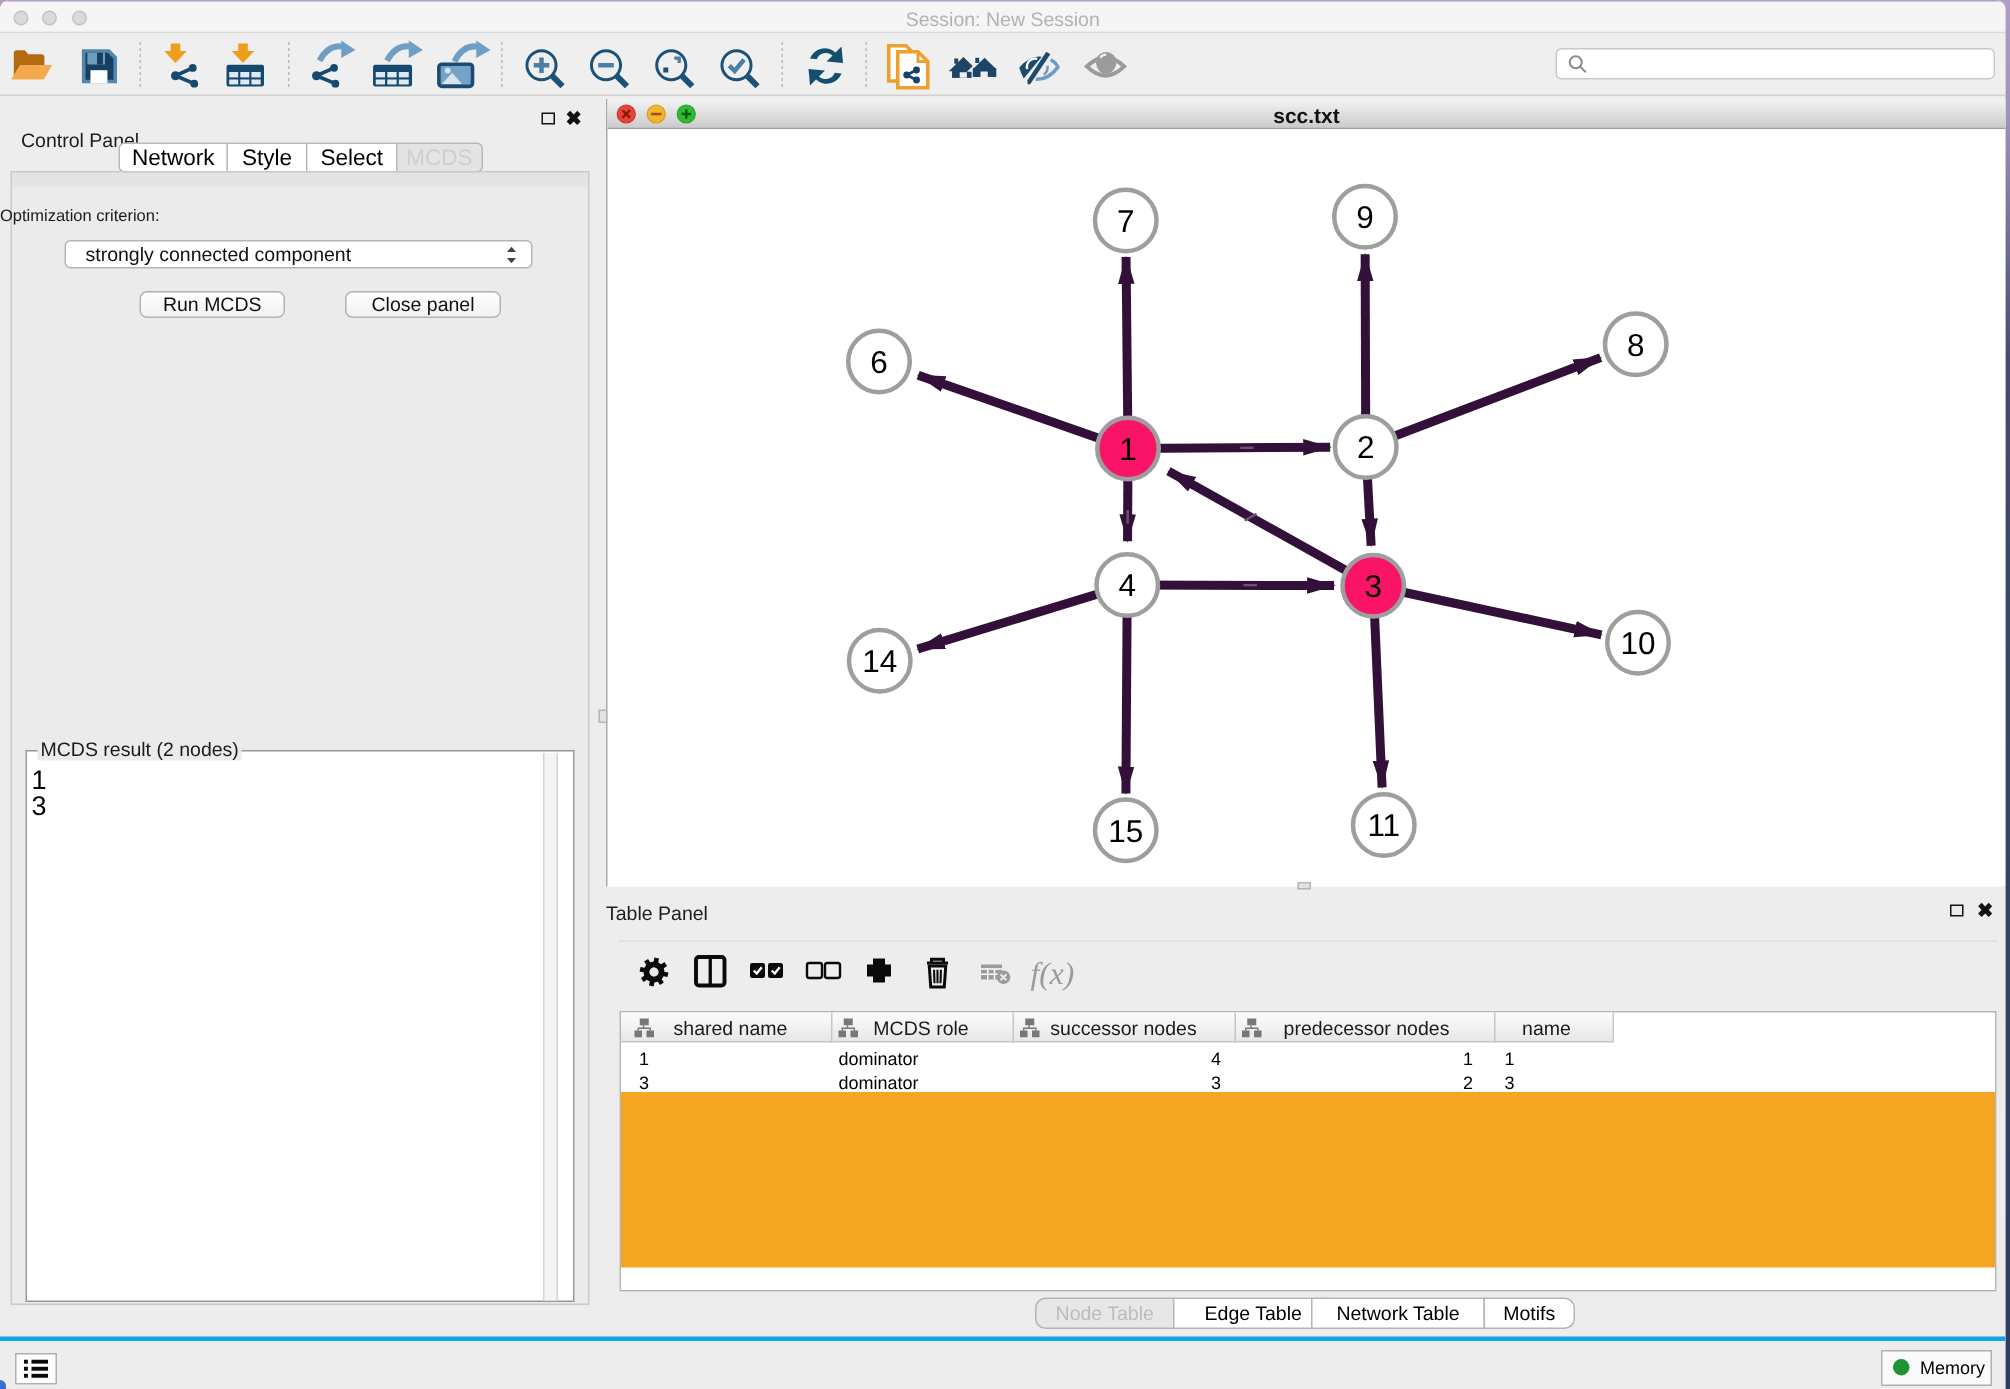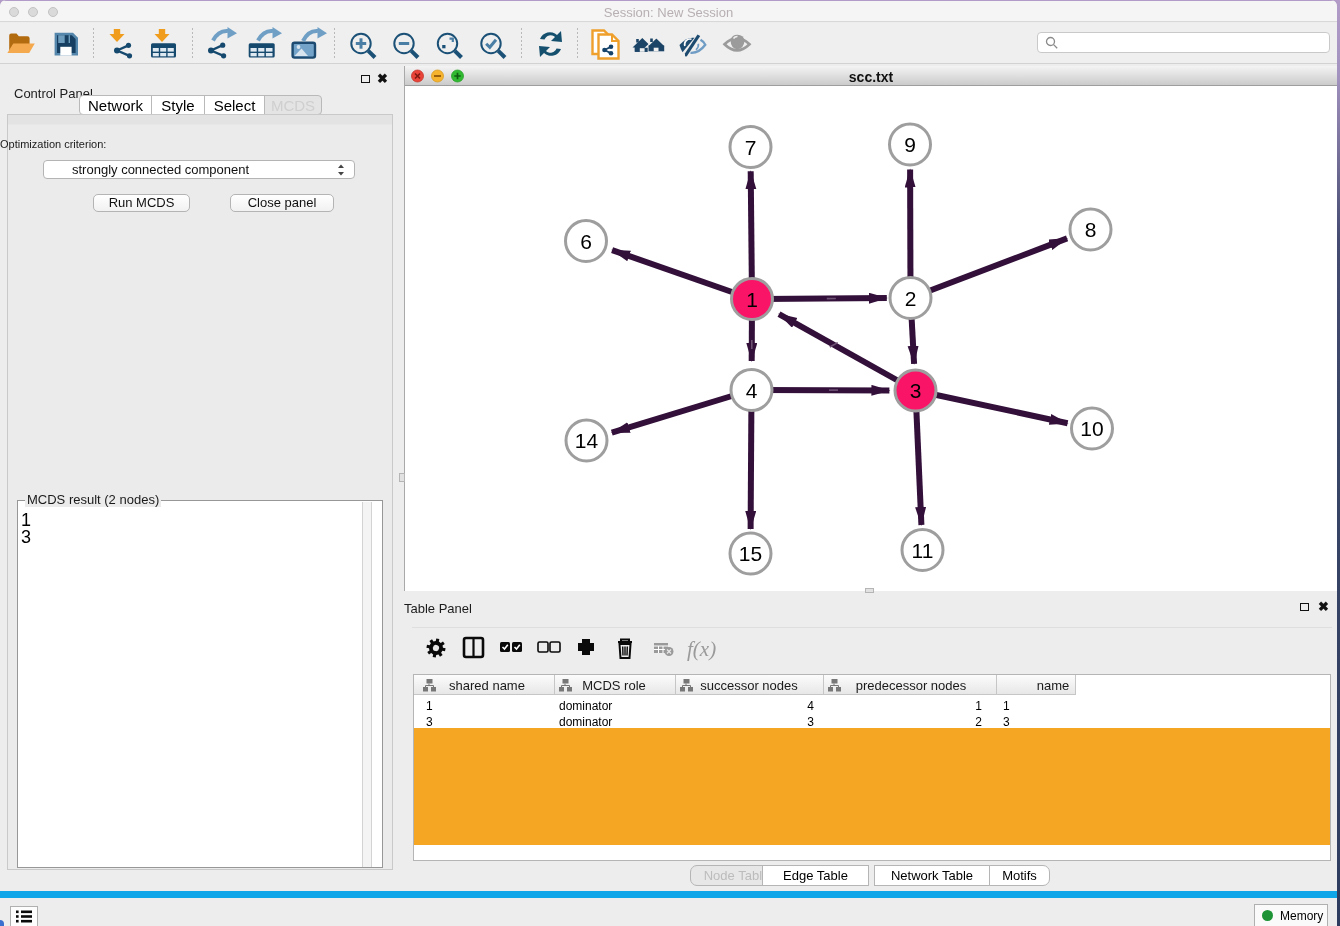--- a/index.html
+++ b/index.html
@@ -25,21 +25,21 @@
 #cpanel { position:absolute; left:0; top:66px; width:401px; height:825px; background:#ededed; }
 .phead { font-size:13px; color:#1c1c1c; position:absolute; }
 .sqico { position:absolute; width:9px; height:8px; border:1.8px solid #111; background:transparent; }
 .xico { position:absolute; font-size:13px; font-weight:bold; color:#111; }
 .tab { position:absolute; top:29px; height:20px; background:#fff; border:1px solid #b9b9b9;
   font-size:15px; color:#000; text-align:center; line-height:19px; }
 #cbox { position:absolute; left:7px; top:48px; width:386px; height:756px;
   border:1px solid #c9c9c9; background:linear-gradient(180deg,#e3e3e3 0,#e3e3e3 9px,#ebebeb 10px); }
 #optlabel { position:absolute; left:0; top:72px; width:401px; text-align:left; font-size:11px; color:#1a1a1a;}
 #combo { position:absolute; left:43px; top:94px; width:312px; height:19px; background:#fff;
-  border:1px solid #b4b4b4; border-radius:4px; font-size:13px; color:#111; line-height:18px; padding-left:28px;}
+  border:1px solid #b4b4b4; border-radius:4px; font-size:13px; color:#111; line-height:18px; padding-left:13px;}
 .btn { position:absolute; top:128px; height:18px; background:linear-gradient(#fff,#f1f1f1);
   border:1px solid #b4b4b4; border-radius:5px; font-size:13px; color:#111;
   text-align:center; line-height:16px; }
 #fieldset { position:absolute; left:17px; top:434px; width:366px; height:368px;
   border:1px solid #979797; background:#fff; }
 #legend { position:absolute; left:7px; top:-9px; background:#ebebeb; padding:0 2px;
   font-size:13px; color:#1a1a1a; }
 #mcdsvals { position:absolute; left:3px; top:11px; font-size:18px; color:#000; line-height:17px; }
 #cscroll { position:absolute; right:10px; top:1px; width:10px; height:365px; background:#f4f4f4;
   border-left:1px solid #d3d3d3; border-right:1px solid #d3d3d3; }
@@ -55,21 +55,21 @@
 #thead { position:absolute; left:0; top:0; width:662px; height:20px;
   background:linear-gradient(#fcfcfc,#e7e7e7); border-bottom:1px solid #c6c6c6; border-right:1px solid #c6c6c6;}
 .hsep { position:absolute; top:0; width:1px; height:20px; background:#c6c6c6; }
 .htxt { position:absolute; top:3px; font-size:13px; color:#1a1a1a; text-align:center; }
 .cell { position:absolute; font-size:12px; color:#000; }
 #orange { position:absolute; left:0px; top:53px; width:916px; height:117px; background:#f5a623; }
 .btab { position:absolute; top:273px; height:21px; background:#fff; border:1px solid #b5b5b5;
   font-size:13px; color:#000; text-align:center; line-height:20px; }
 
 #statusbar { position:absolute; left:0; top:891px; width:1337px; height:35px; background:#ededed;
-  border-top:7px solid #0ea5e9; }
+  border-top:3px solid #0ea5e9; }
 #memsbtn { position:absolute; left:1254px; top:6px; width:74px; height:24px; background:#fafafa;
   border:1px solid #b0b0b0; font-size:12px; color:#000; }
 #listbtn { position:absolute; left:10px; top:8px; width:28px; height:21px; background:#fdfdfd;
   border:1px solid #b0b0b0; }
 </style>
 </head>
 <body>
 <div id="win">
   <div style="position:absolute;left:0;top:0;width:1337px;height:1px;background:#b29bc7;z-index:50;"></div>
   <div id="titlebar">
@@ -388,36 +388,36 @@
             </g>
             <use href="#st1" x="136" y="0"></use>
             <use href="#st1" x="257" y="0"></use>
             <use href="#st1" x="405" y="0"></use>
           </g>
         </svg>
         <div class="htxt" style="left:28px; width:90px;">shared name</div>
         <div class="htxt" style="left:150px; width:100px;">MCDS role</div>
         <div class="htxt" style="left:275px; width:120px;">successor nodes</div>
         <div class="htxt" style="left:422px; width:150px;">predecessor nodes</div>
-        <div class="htxt" style="left:604px; width:60px;padding-left:10px;">name</div>
+        <div class="htxt" style="left:582px; width:60px;padding-left:10px;">name</div>
       </div>
       <div class="cell" style="left:12px; top:24px;">1</div>
       <div class="cell" style="left:145px; top:24px;">dominator</div>
       <div class="cell" style="left:300px; top:24px; width:100px; text-align:right;">4</div>
       <div class="cell" style="left:468px; top:24px; width:100px; text-align:right;">1</div>
       <div class="cell" style="left:589px; top:24px;">1</div>
       <div class="cell" style="left:12px; top:40px;">3</div>
       <div class="cell" style="left:145px; top:40px;">dominator</div>
       <div class="cell" style="left:300px; top:40px; width:100px; text-align:right;">3</div>
       <div class="cell" style="left:468px; top:40px; width:100px; text-align:right;">2</div>
       <div class="cell" style="left:589px; top:40px;">3</div>
       <div id="orange"></div>
     </div>
     <div class="btab" style="left:286px; width:93px; border-radius:7px 0 0 7px; background:#e7e7e7; color:#bcbcbc;">Node Table</div>
-    <div class="btab" style="left:358px; width:107px;">Edge Table</div>
+    <div class="btab" style="left:378px; width:107px;">Edge Table</div>
     <div class="btab" style="left:470px; width:116px;">Network Table</div>
     <div class="btab" style="left:585px; width:61px; border-radius:0 7px 7px 0;">Motifs</div>
   </div>
 
   <div class="abs" style="left:399px; top:473px; width:6px; height:9px; background:#e2e2e2; border:1px solid #b5b5b5;"></div>
   <div class="abs" style="left:865px; top:588px; width:9px; height:5px; background:#e2e2e2; border:1px solid #b5b5b5;"></div>
   <div id="statusbar">
     <div id="listbtn">
       <svg width="16" height="13" viewBox="0 0 16 13" style="position:absolute;left:5px;top:3px;">
         <g fill="#0a0a0a">

